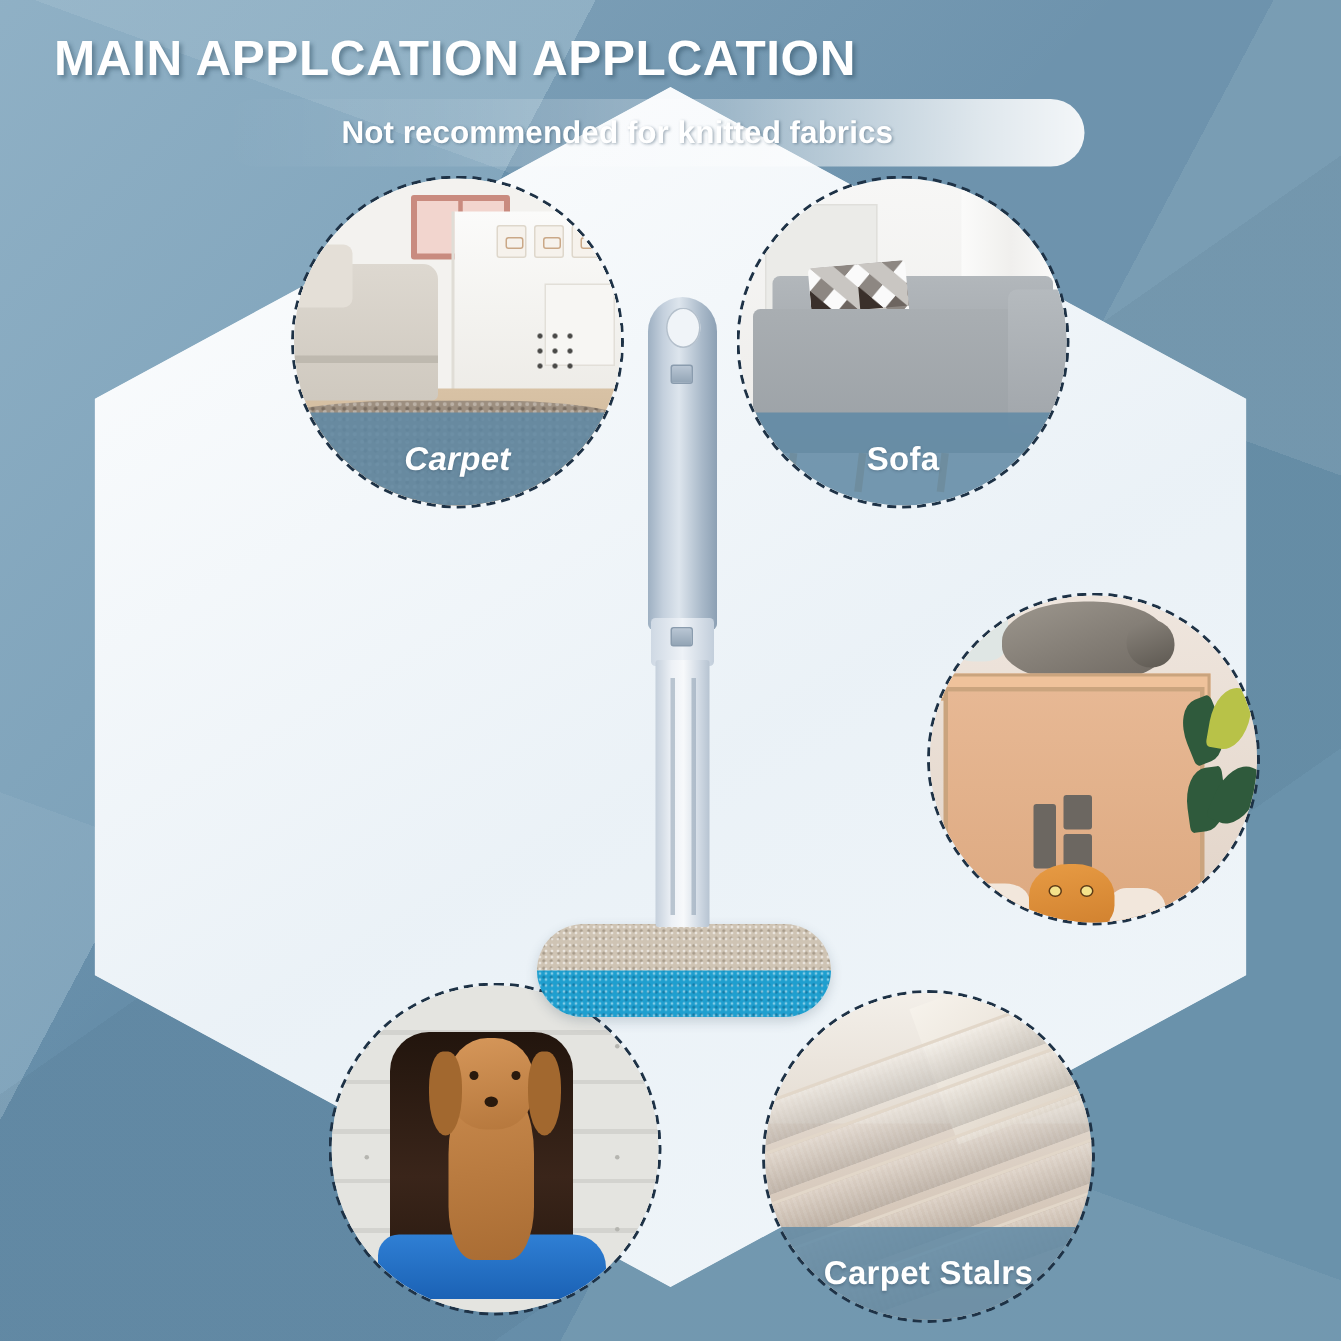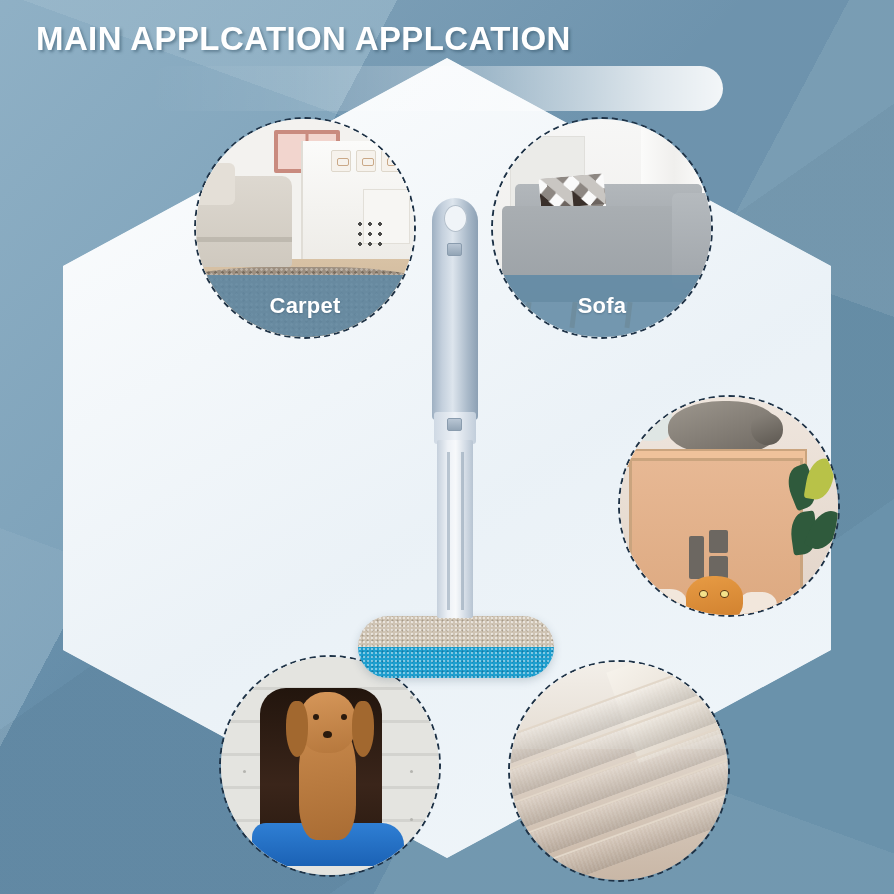--- a/index.html
+++ b/index.html
@@ -126,21 +126,21 @@
     font-weight: bold;
     font-size: 22px;
     line-height: 1.08;
     letter-spacing: 0.2px;
     text-shadow: 0 1px 2px rgba(30,50,70,0.30);
   }
   .cap-1 { height: 62px; }
   .cap-2 { height: 92px; }
 
   
-  #c-carpet   { left: 194px; top: 117px; }
+  #c-carpet   { left: 194px; top: 117px; font-style: italic; }
   #c-sofa     { left: 491px; top: 117px; }
   #c-scratch  { left:  79px; top: 395px; }
   #c-petbed   { left: 618px; top: 395px; }
   #c-kennel   { left: 219px; top: 655px; }
   #c-stairs   { left: 508px; top: 660px; }
 
   
 
   
   .sc-carpet { background: linear-gradient(180deg,#f3f1ee 0%, #eeebe6 55%, #e3ded6 100%); }
@@ -552,20 +552,21 @@
 
   <div class="bg-layer band-a"></div>
   <div class="bg-layer band-b"></div>
   <div class="bg-layer band-c"></div>
   <div class="bg-layer band-tl"></div>
 
   <div class="hexagon"></div>
 
   <div class="title">MAIN APPLCATION APPLCATION</div>
   <div class="subtitle-pill"></div>
+  <div class="subtitle">Not recommended for knitted fabrics</div>
 
   <div class="circle" id="c-carpet">
     <div class="photo sc-carpet">
       <div class="wall"></div>
       <div class="frame"></div>
       <div class="cabinet">
           <div class="cab-door"></div>
         </div>
       <div class="dots"></div>
       <div class="boxes">
@@ -649,20 +650,21 @@
       <div class="wall3"></div>
       <div class="rail"></div>
       <div class="steps">
           <i></i>
           <i></i>
           <i></i>
           <i></i>
           <i></i>
         </div>
     </div>
+    <div class="cap cap-1">Carpet Stalrs</div>
   </div>
 
   <div id="product">
     <div class="handle-top"></div>
     <div class="hang-hole"></div>
     <div class="btn-top"></div>
     <div class="handle-mid"></div>
     <div class="btn-mid"></div>
     <div class="handle-low"></div>
     <div class="groove g1"></div>

